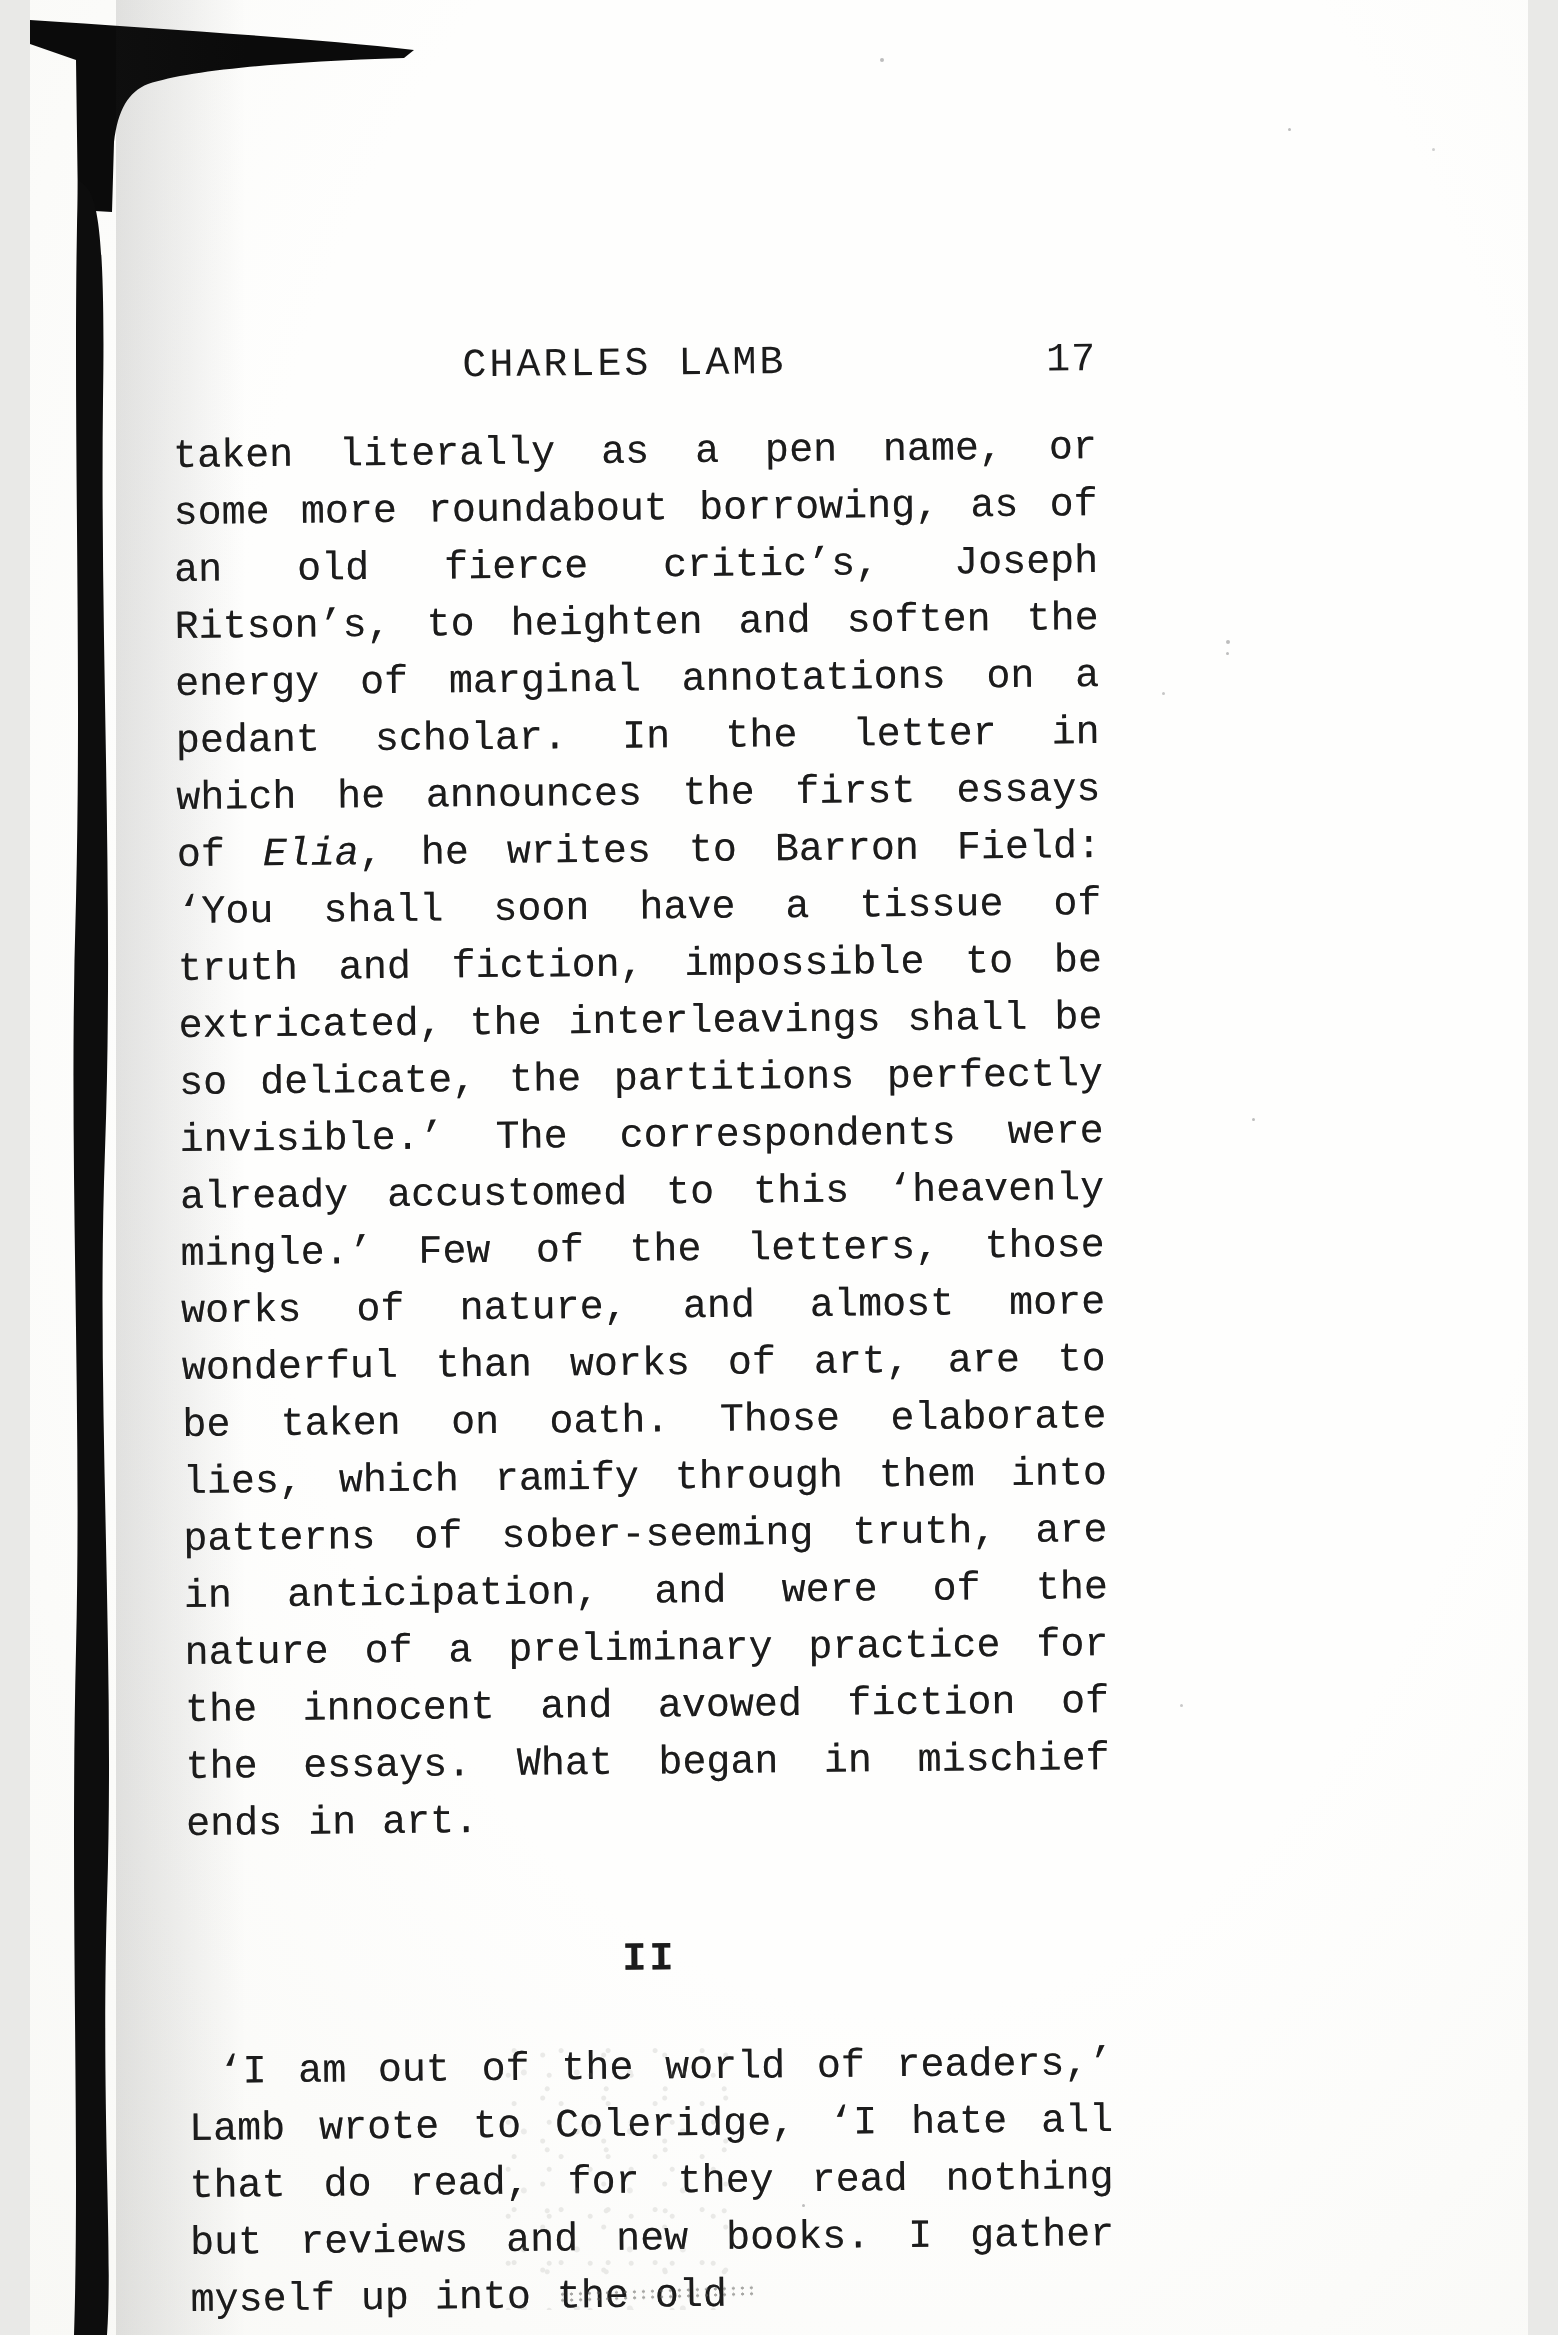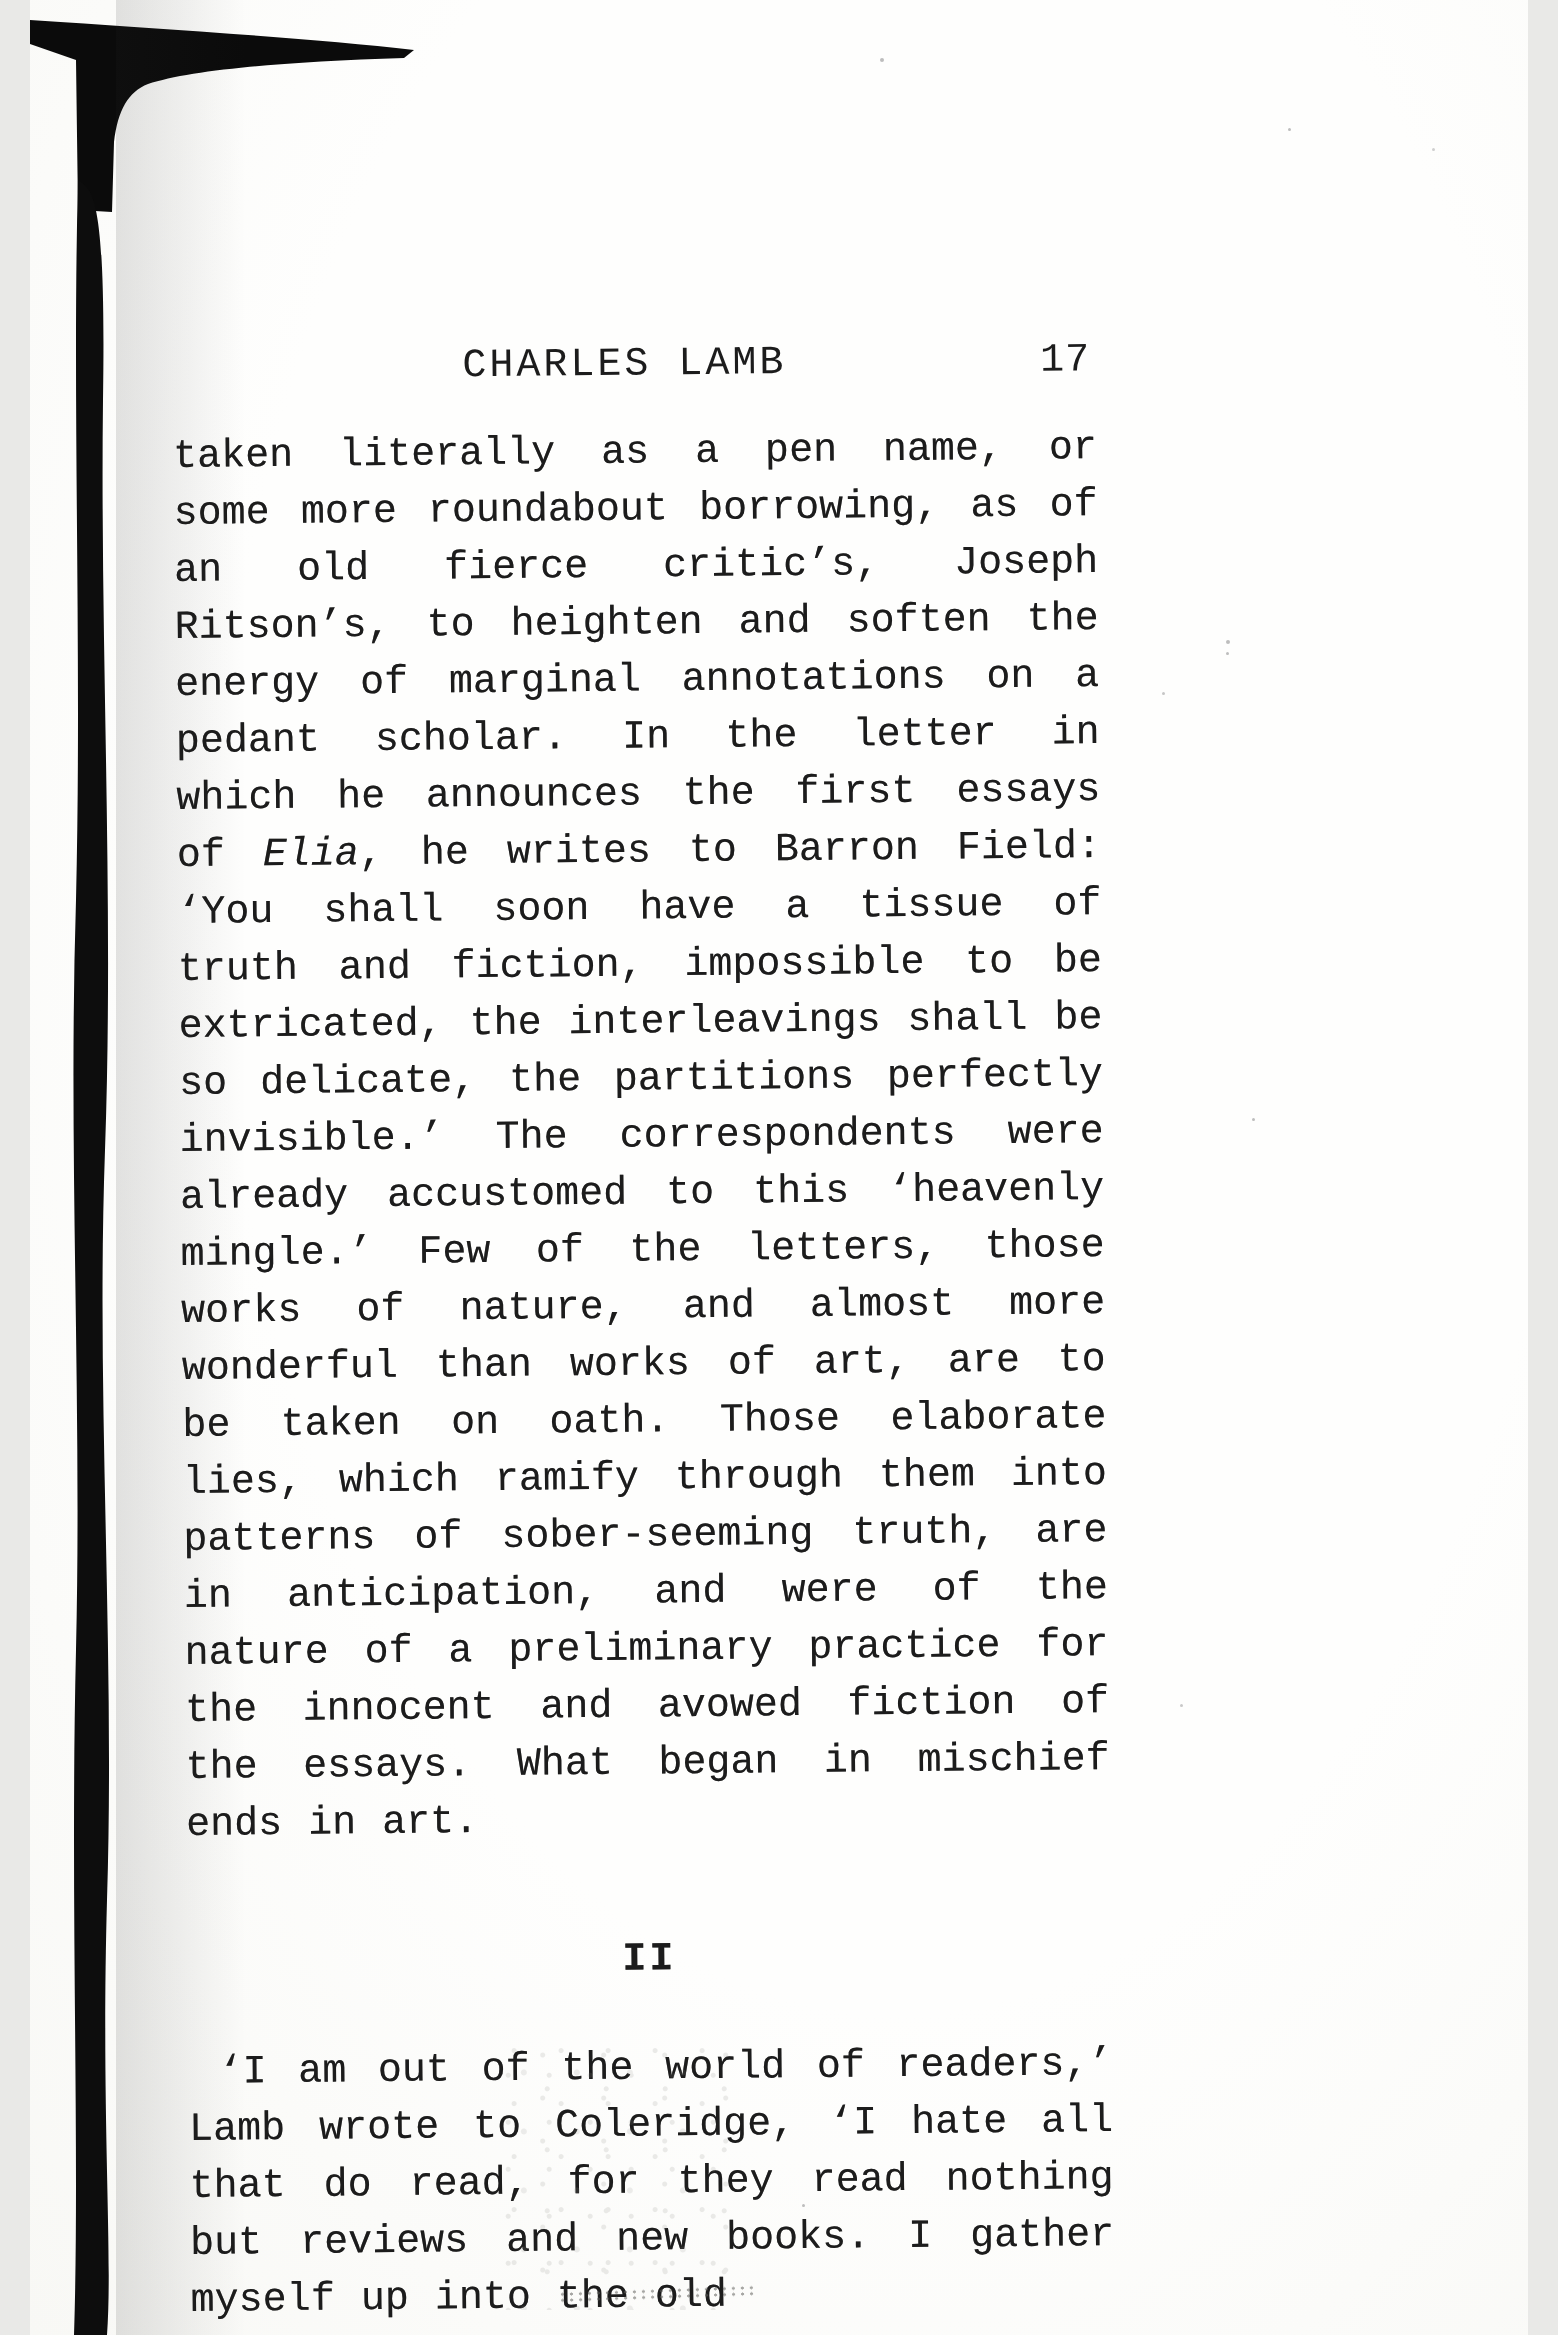--- a/index.html
+++ b/index.html
@@ -25,21 +25,21 @@
     transform-origin:top left;
   }
   .page-header{
     position:relative;height:52px;margin-bottom:30px;
     font-size:40px;letter-spacing:3px;
   }
   .running-title{
     position:absolute;left:50%;transform:translateX(-53%);
     white-space:nowrap;
   }
-  .page-number{position:absolute;right:6px;top:0;letter-spacing:1px;}
+  .page-number{position:absolute;right:0;top:0;letter-spacing:1px;}
   p.body{
     margin:0;
     font-size:40px;line-height:57px;
     text-align:justify;
     word-spacing:2px;
     text-shadow:0 0 0.6px rgba(10,10,10,0.5);
   }
   p.body i{font-style:italic;}
   .para2{text-indent:30px;}
   .section-heading{

